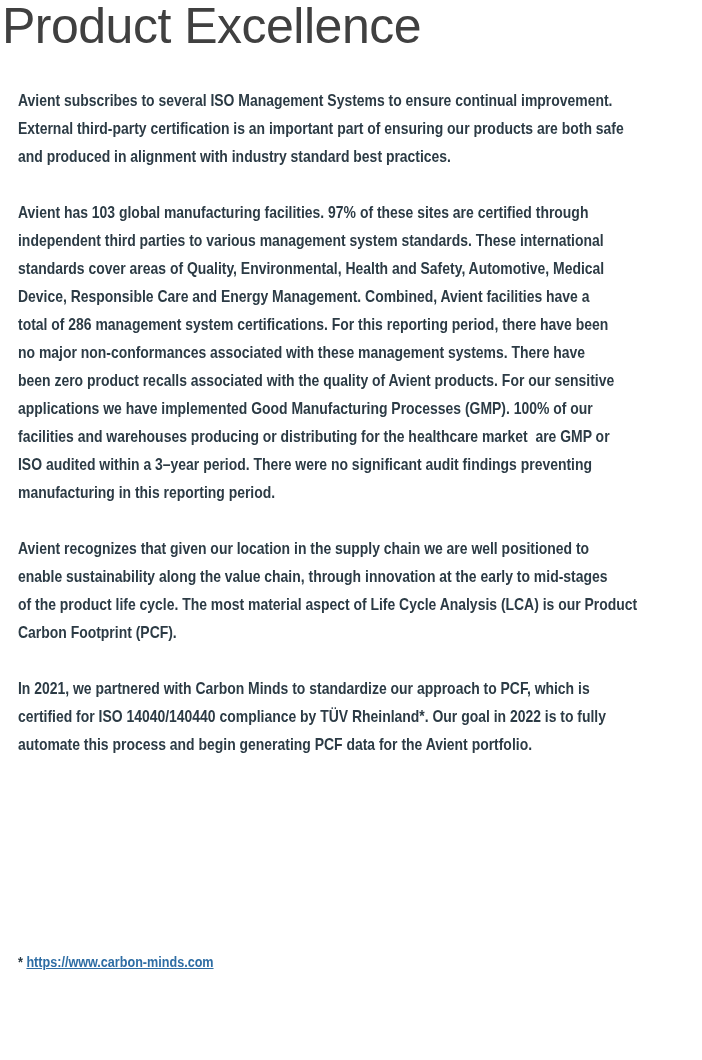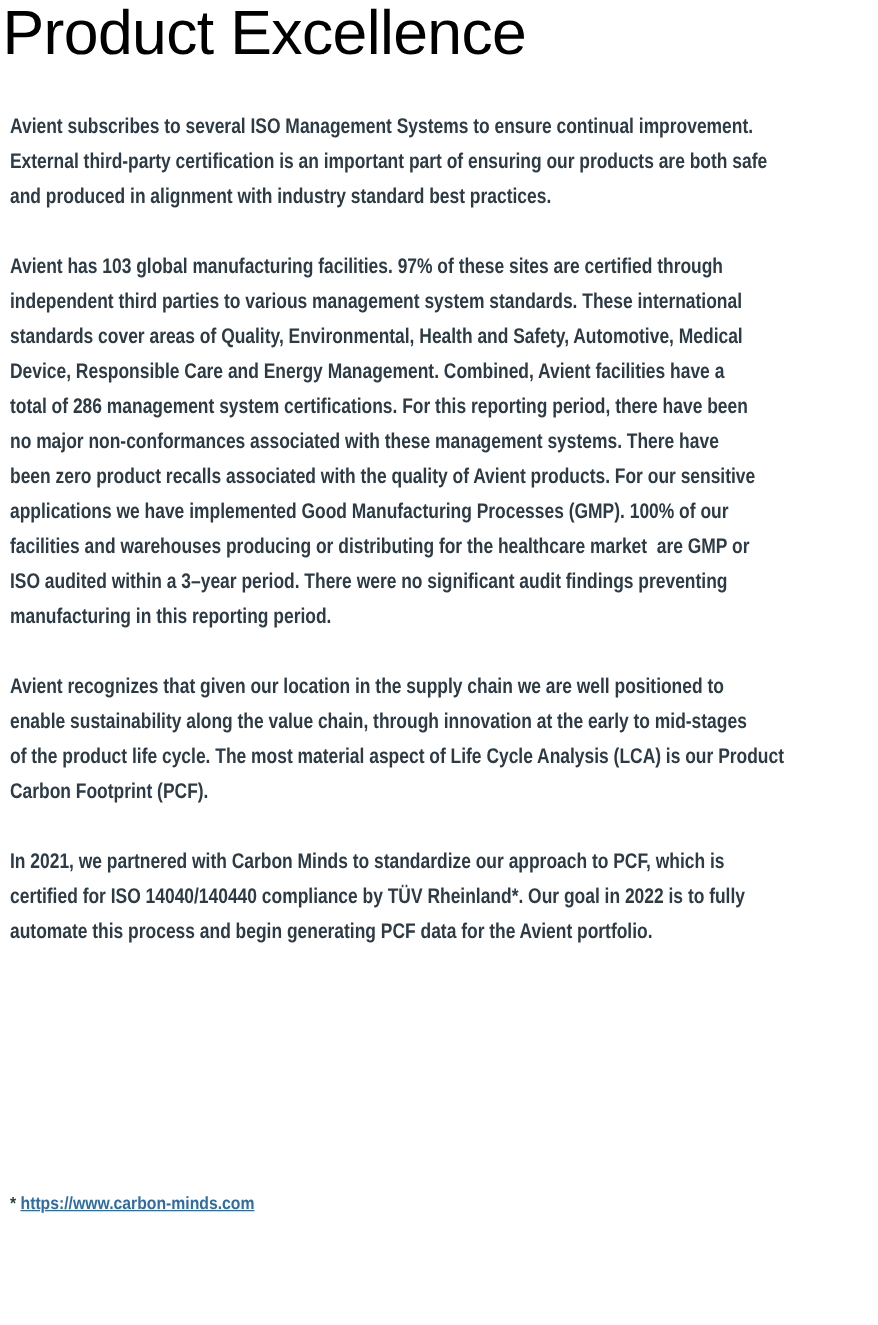--- a/index.html
+++ b/index.html
@@ -11,23 +11,23 @@
     overflow: hidden;
     font-family: "Liberation Sans", sans-serif;
   }
   .page-title {
     margin: 0;
     padding: 0 0 0 2px;
     font-size: 50px;
     line-height: 52px;
     font-weight: 400;
     letter-spacing: -0.5px;
-    color: #000000;
+    color: #404040;
   }
-  .content { padding-left: 8px; }
+  .content { padding-left: 18px; }
   .para {
     margin: 28px 0 0 0;
     transform: scaleX(0.82);
     transform-origin: 0 0;
   }
   .para.first { margin-top: 35px; }
   .text-line {
     white-space: pre;
     font-size: 17px;
     line-height: 28px;

